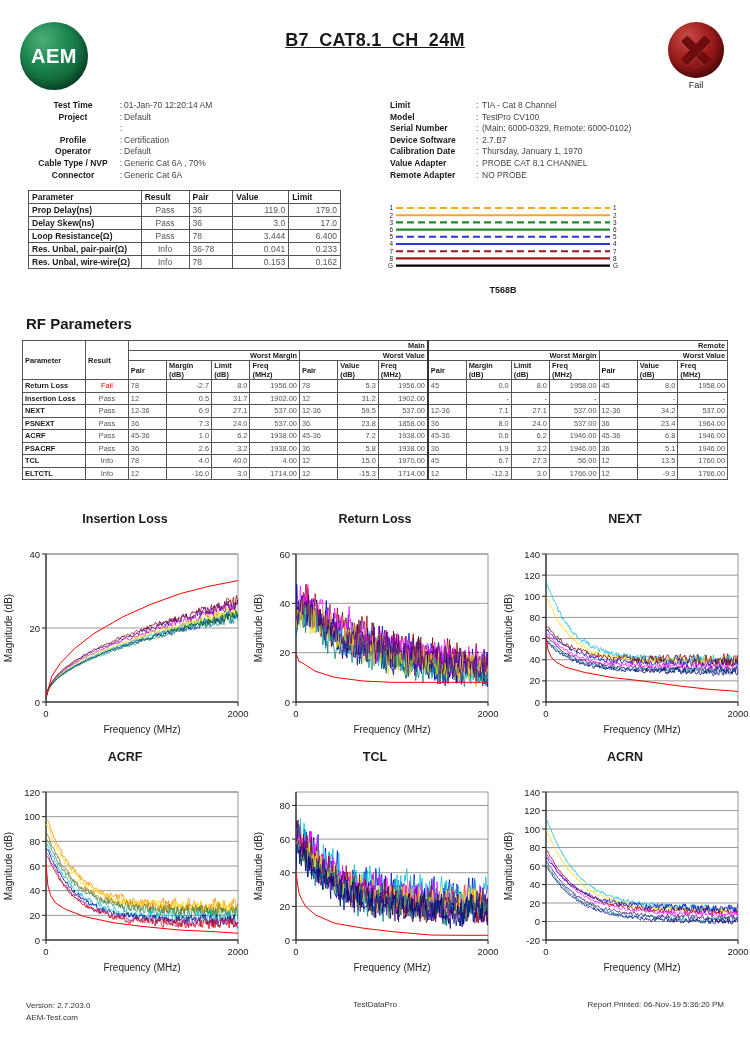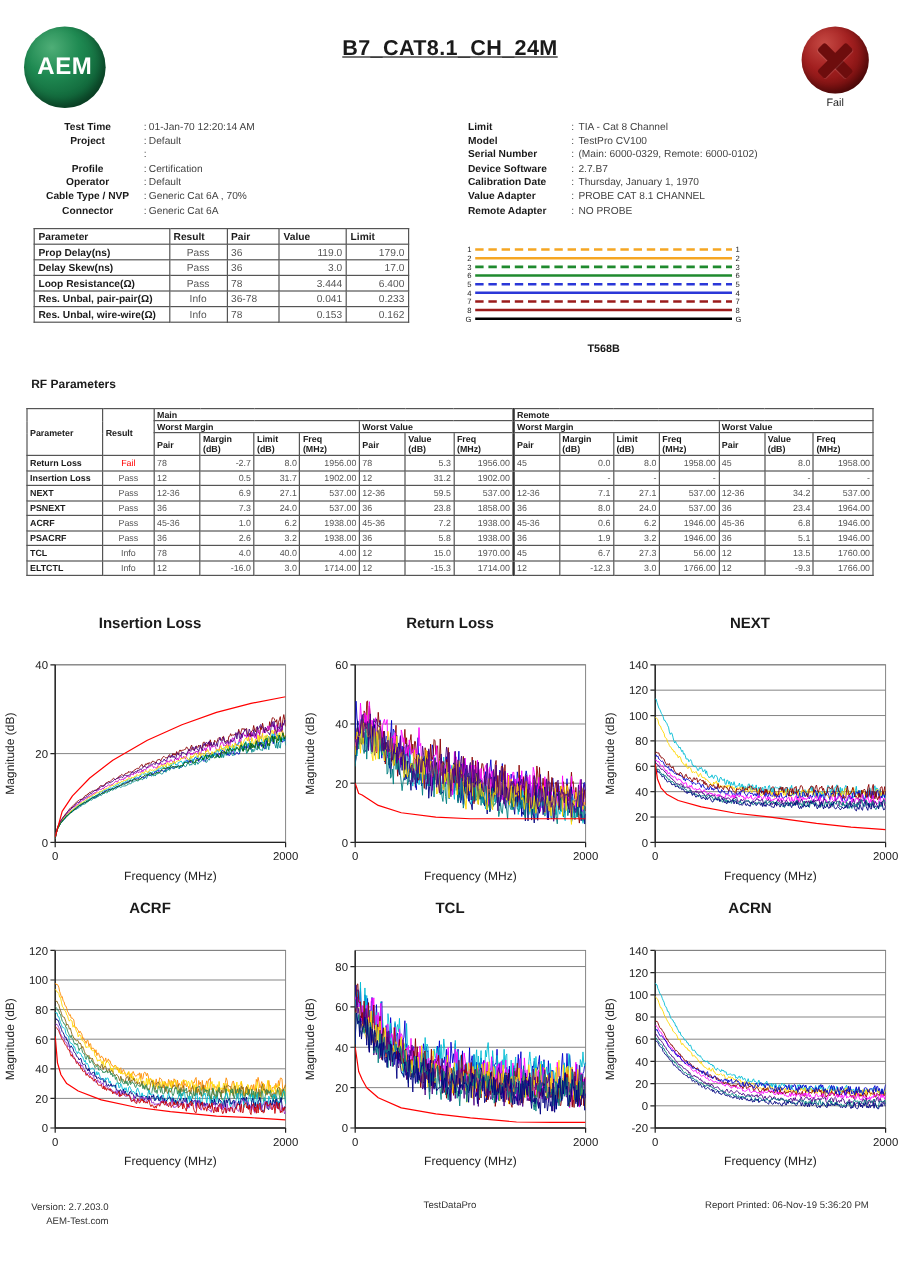--- a/index.html
+++ b/index.html
@@ -69,43 +69,43 @@
   #param-table td.num { color:#555; text-align:right; }
   .col-param { width:113px; } .col-res { width:48px; } .col-pair { width:44px; }
   .col-val { width:56px; } .col-lim { width:52px; }
 
   
   #wiremap { position:absolute; left:378px; top:202px; width:250px; height:95px; }
   #wiremap-svg { display:block; }
   #wiremap-label { text-align:center; font-size:9px; font-weight:bold; margin-top:1px; }
 
   
-  #rf-heading { position:absolute; left:26px; top:315px; font-size:10px; font-weight:bold; }
+  #rf-heading { position:absolute; left:26px; top:315px; font-size:15px; font-weight:bold; }
   #rf-table { position:absolute; left:22px; top:340px; width:706px; border-collapse:collapse; table-layout:fixed; }
   #rf-table th, #rf-table td { border:1px solid #555; font-size:7.4px; padding:0 2px; font-weight:normal; }
-  #rf-table thead th { font-weight:bold; text-align:left; }
+  #rf-table thead th { font-weight:bold; text-align:right; }
   #rf-table thead th.lcell { text-align:left; vertical-align:middle; }
   #rf-table tbody td.pname { font-weight:bold; text-align:left; line-height:9.5px; padding:1px 2px; }
   #rf-table tbody td.res { color:#555; text-align:center; }
   #rf-table tbody td.res.fail { color:#ff0000; }
   #rf-table tbody td.pair { color:#555; text-align:left; }
   #rf-table tbody td.num { color:#555; text-align:right; }
   #rf-table tbody td.dash { color:#555; text-align:right; }
   #rf-table .sep-l { border-left:2px solid #333; }
 
   
   #charts { position:absolute; left:0; top:512px; width:750px; }
   .chart-row { display:flex; }
   .chart-cell { width:250px; }
   .chart-title { text-align:center; font-size:12.5px; font-weight:bold; height:20px; }
   .chart-svg { display:block; margin:0 auto; }
 
   
   #footer { position:absolute; left:0; top:1000px; width:750px; height:40px; font-size:8px; color:#333; }
-  #footer .f-left { position:absolute; left:26px; top:0; line-height:12px;text-align:right; }
+  #footer .f-left { position:absolute; left:26px; top:0; line-height:12px; }
   #footer .f-center { position:absolute; left:0; width:750px; text-align:center; top:0; }
   #footer .f-right { position:absolute; right:26px; top:0; }
 </style>
 </head>
 <body>
 
 <div id="header">
   <div id="aem-logo">
     <span class="wordmark">AEM</span>
   </div>

